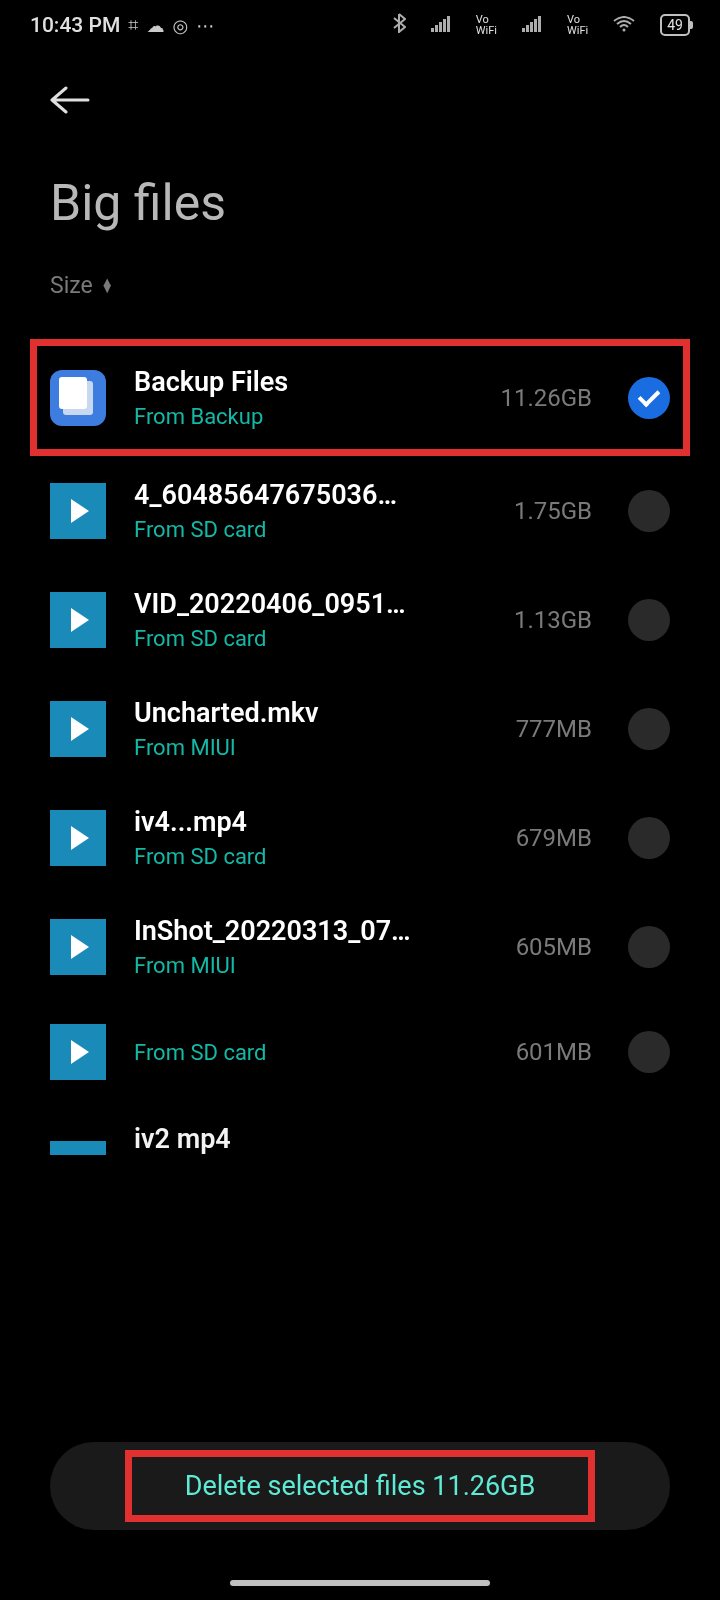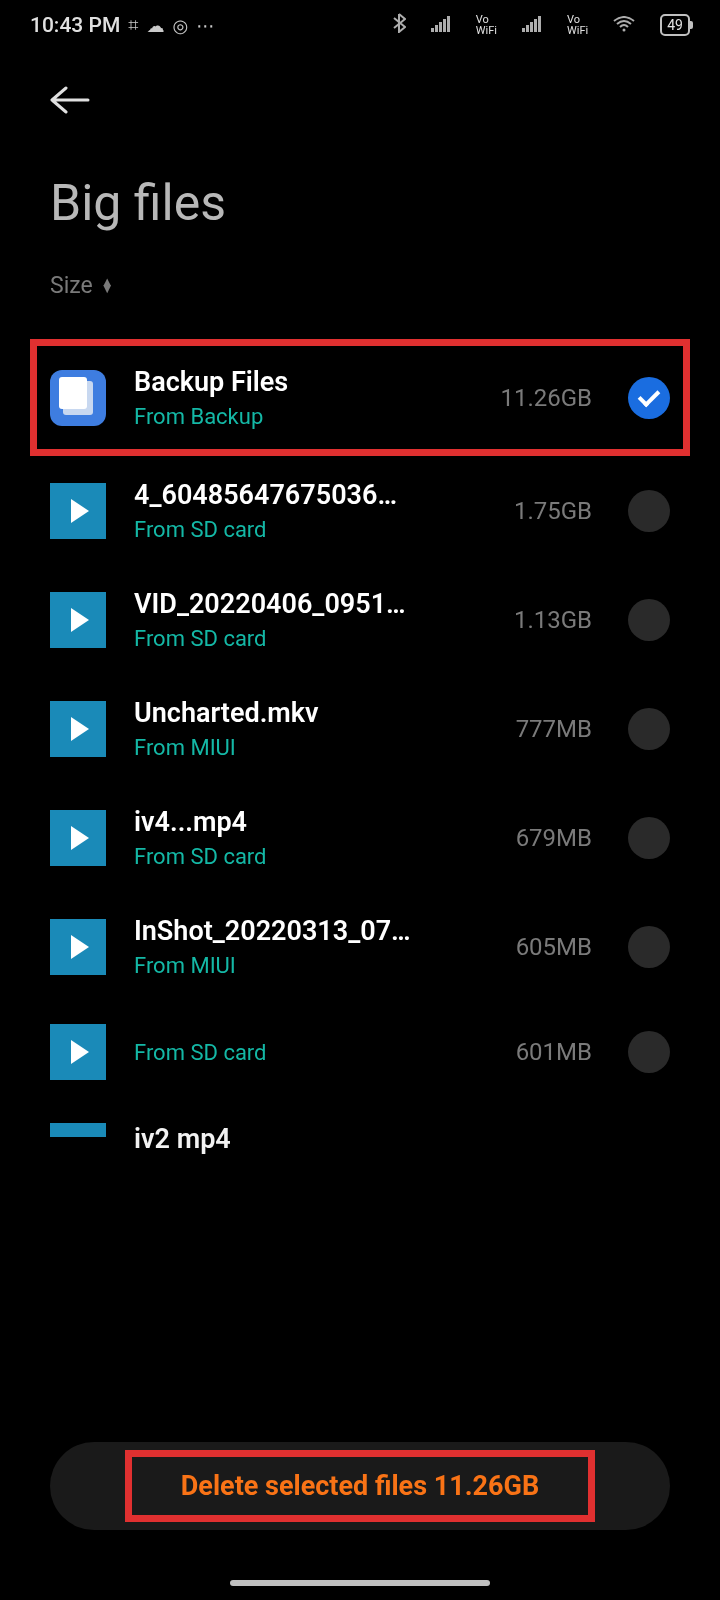--- a/index.html
+++ b/index.html
@@ -181,23 +181,23 @@
       right: 50px;
     }
     .delete-button {
       background: #1a1a1a;
       border-radius: 50px;
       padding: 28px 20px;
       text-align: center;
       position: relative;
     }
     .delete-button-text {
-      color: #f97316;
+      color: #5eead4;
       font-size: 27px;
-      font-weight: 700;
+      font-weight: 400;
     }
     .delete-highlight {
       position: absolute;
       border: 7px solid #e03030;
       left: 75px;
       right: 75px;
       top: 8px;
       bottom: 8px;
     }
     .home-indicator {
@@ -234,21 +234,21 @@
       position: absolute;
       right: -5px;
       top: 5px;
       width: 3px;
       height: 8px;
       background: #c0c0c0;
       border-radius: 0 2px 2px 0;
     }
     .partial-item {
       display: flex;
-      align-items: flex-start;
+      align-items: flex-end;
       padding: 20px 10px 0 10px;
       gap: 28px;
     }
     .partial-icon {
       width: 56px;
       height: 14px;
       background: #1a8ab8;
     }
     .partial-name {
       font-size: 27px;

